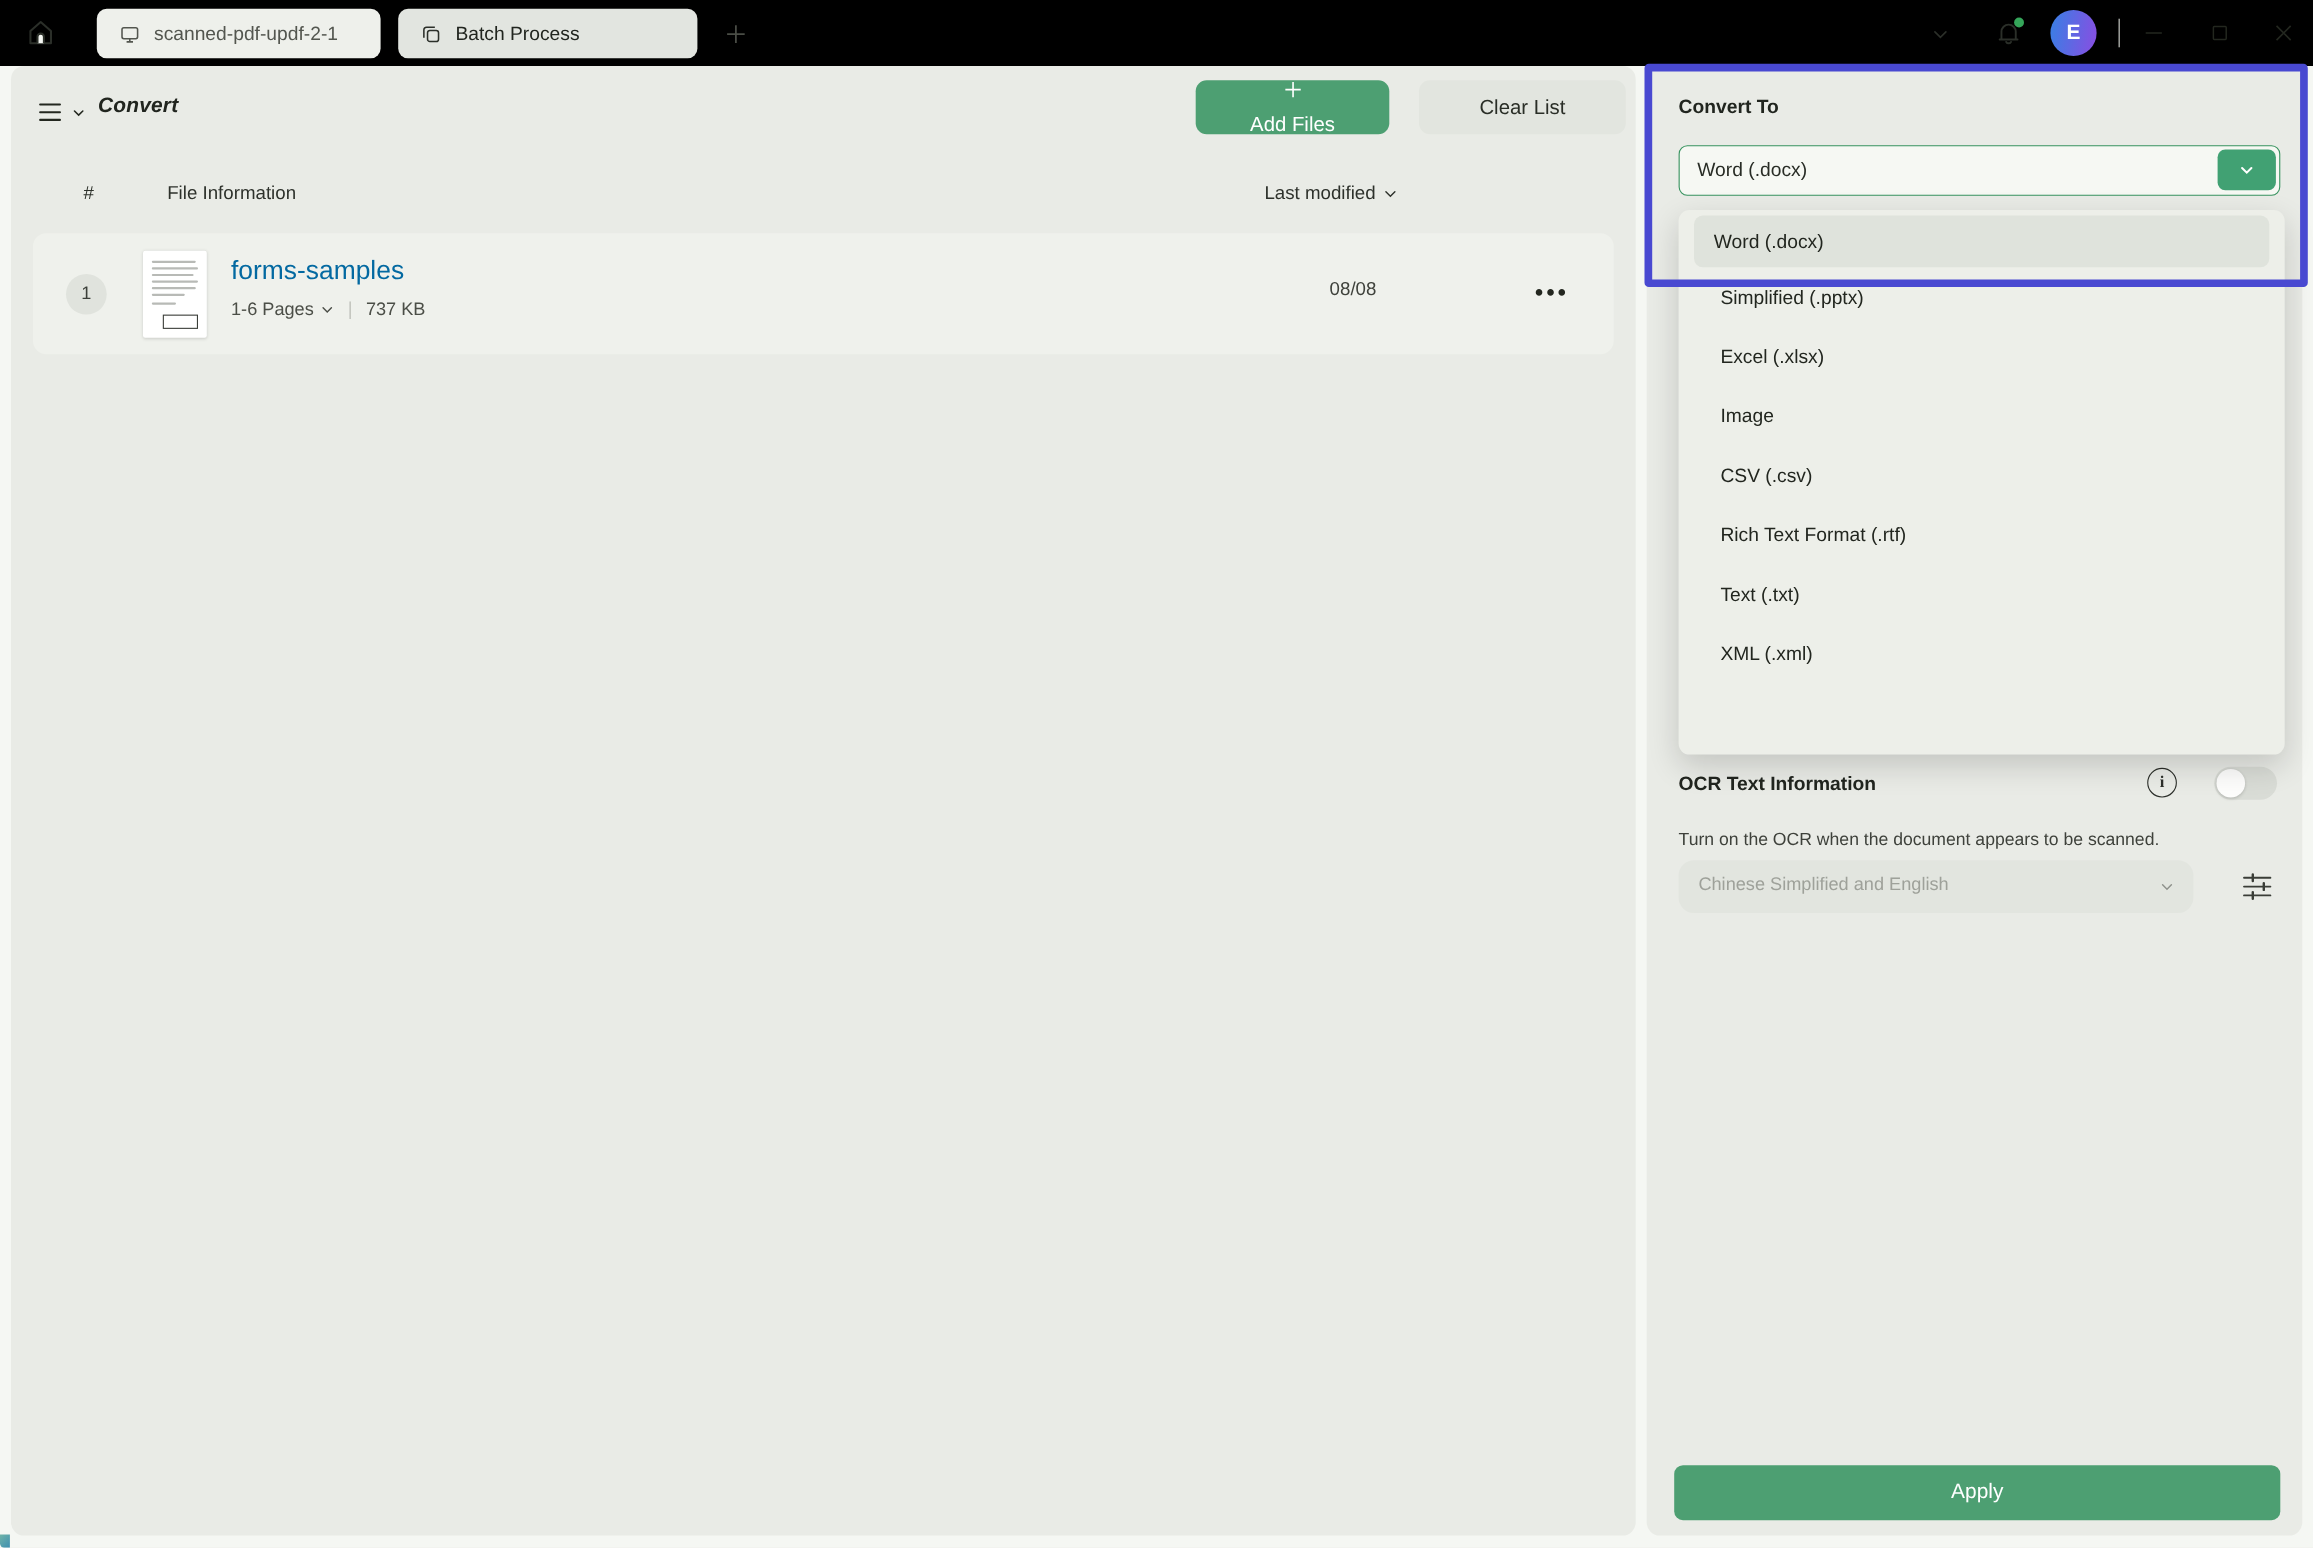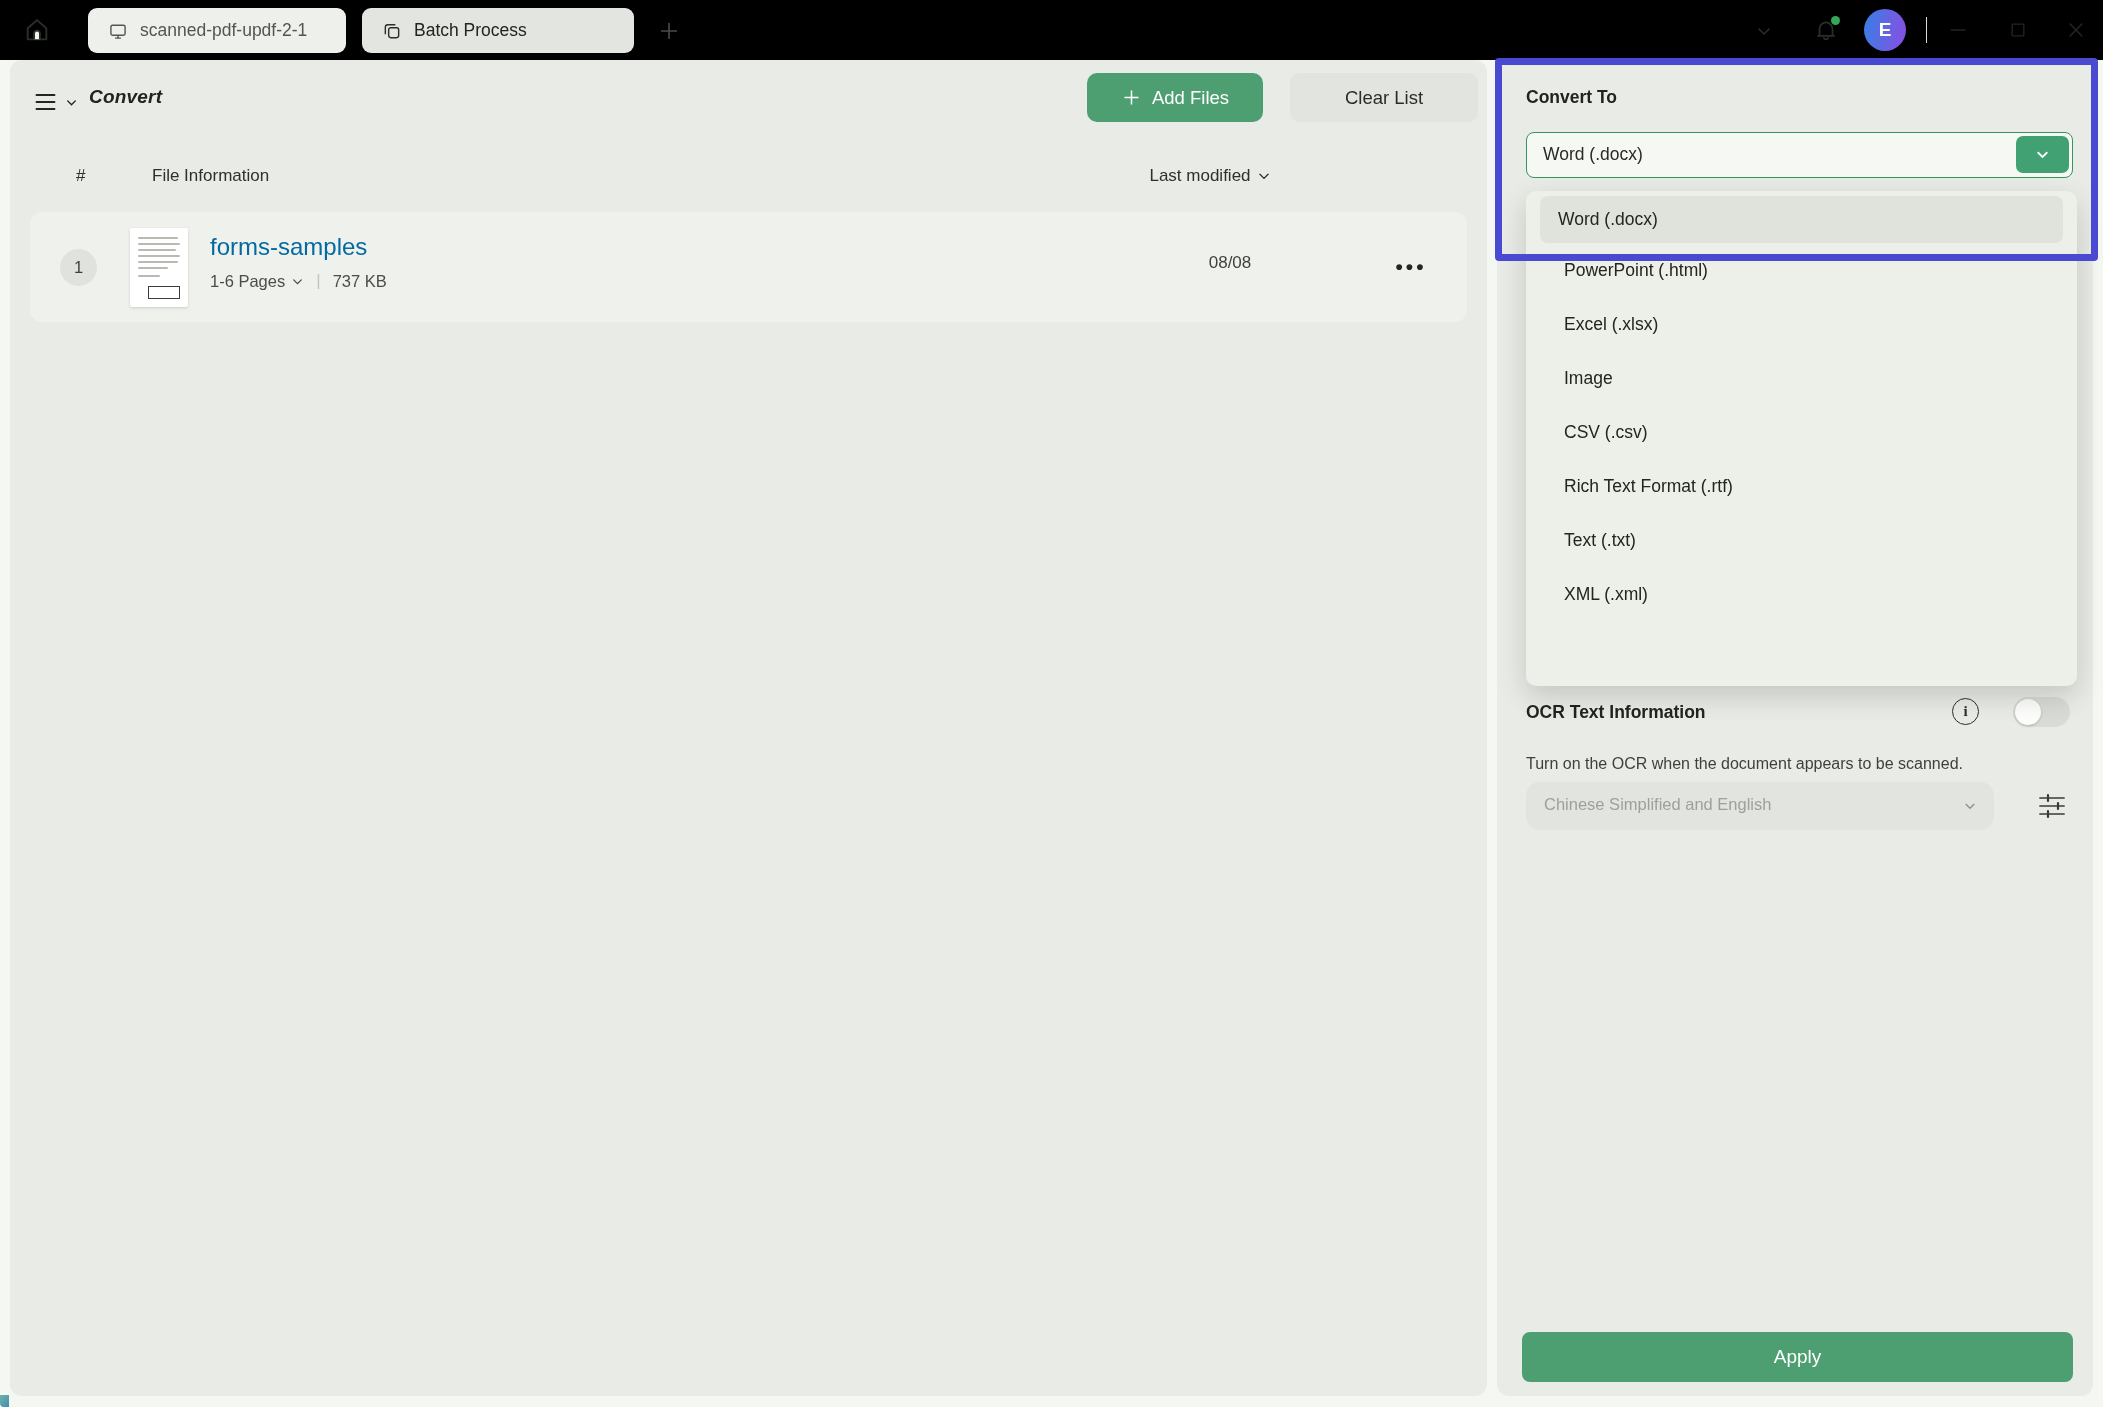--- a/index.html
+++ b/index.html
@@ -35,21 +35,21 @@
   .min-btn { left:1934px; } .max-btn { left:1994px; } .close-btn { left:2052px; }
 
   
   .main-panel { position:absolute; left:10px; top:60px; width:1477px; height:1336px; background:#e9ebe6; border-radius:12px; }
   .side-panel { position:absolute; left:1497px; top:60px; width:596px; height:1336px; background:#e9ebe6; border-radius:12px; }
 
   
   .menu-btn { position:absolute; left:16px; top:22px; width:58px; height:40px; display:flex; align-items:center; gap:7px; justify-content:center; cursor:pointer; border-radius:8px; }
   .page-title { position:absolute; left:79px; top:26px; font-size:19px; font-weight:bold; letter-spacing:.2px;font-style:italic; }
   .btn { display:flex; align-items:center; justify-content:center; gap:10px; cursor:pointer; border-radius:10px; font-size:18.5px; }
-  .add-files-btn { position:absolute; left:1077px; top:13px; width:176px; height:49px; background:#4d9f72; color:#fff; }
+  .add-files-btn { position:absolute; left:1077px; top:13px; width:176px; height:49px; background:#4d9f72; color:#fff;flex-direction:column; }
   .clear-list-btn { position:absolute; left:1280px; top:13px; width:188px; height:49px; background:#e2e5df; color:#2a2e27; }
 
   .col-head { position:absolute; top:106px; font-size:17px; color:#2d312b; }
   .col-index { left:66px; }
   .col-fileinfo { left:142px; }
   .col-modified { left:1110px; width:180px; display:flex; align-items:center; justify-content:center; gap:6px; cursor:pointer; }
 
   .file-row { position:absolute; left:20px; top:152px; width:1437px; height:110px; background:#eff1ec; border-radius:12px; cursor:pointer; }
   .row-badge { position:absolute; left:30px; top:37px; width:37px; height:37px; border-radius:50%; background:#e0e3dd; display:flex; align-items:center; justify-content:center; font-size:16.5px; color:#3c403a; }
   .thumb { position:absolute; left:100px; top:16px; width:58px; height:79px; background:#ffffff; border-radius:2px; box-shadow:0 1px 3px rgba(0,0,0,.15); overflow:hidden; }
@@ -260,21 +260,21 @@
     </span>
   </div>
 
   <div class="format-dropdown">
 
       <div class="dd-item selected">
         <span>Word (.docx)</span>
       </div>
 
       <div class="dd-item">
-        <span>PowerPoint (.html)</span>
+        <span>Simplified (.pptx)</span>
       </div>
 
       <div class="dd-item">
         <span>Excel (.xlsx)</span>
       </div>
 
       <div class="dd-item">
         <span>Image</span>
       </div>
 

